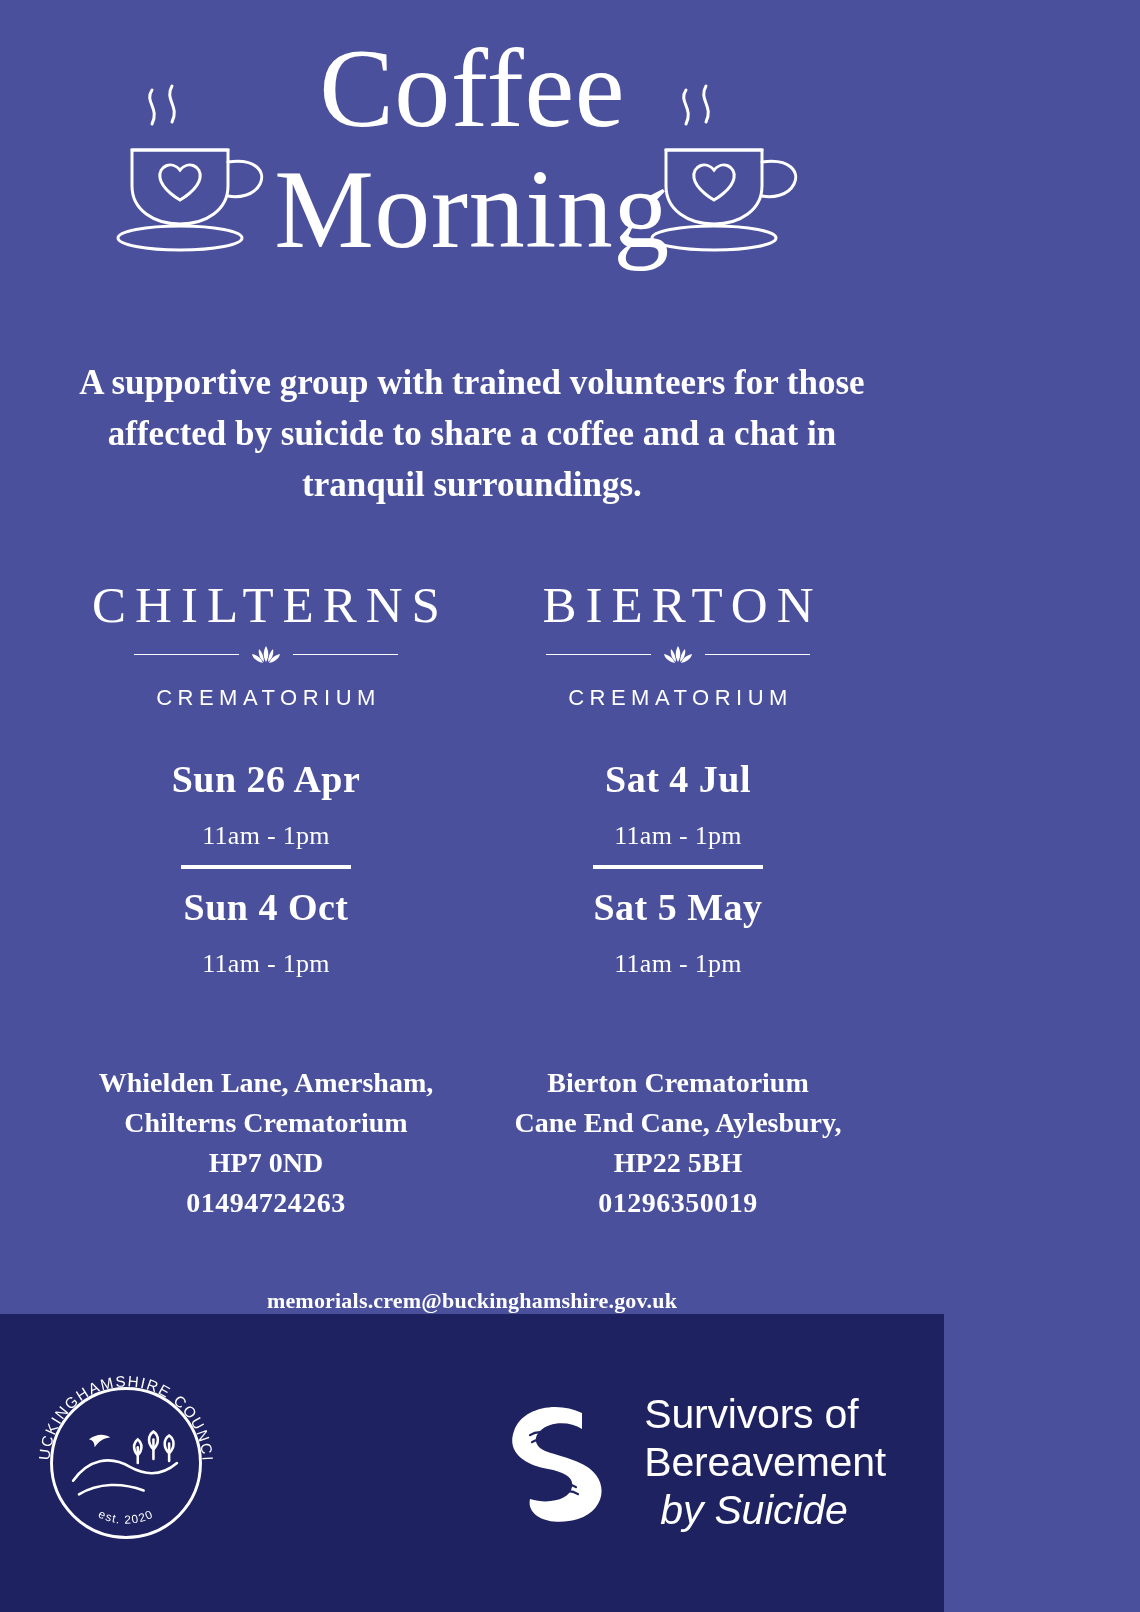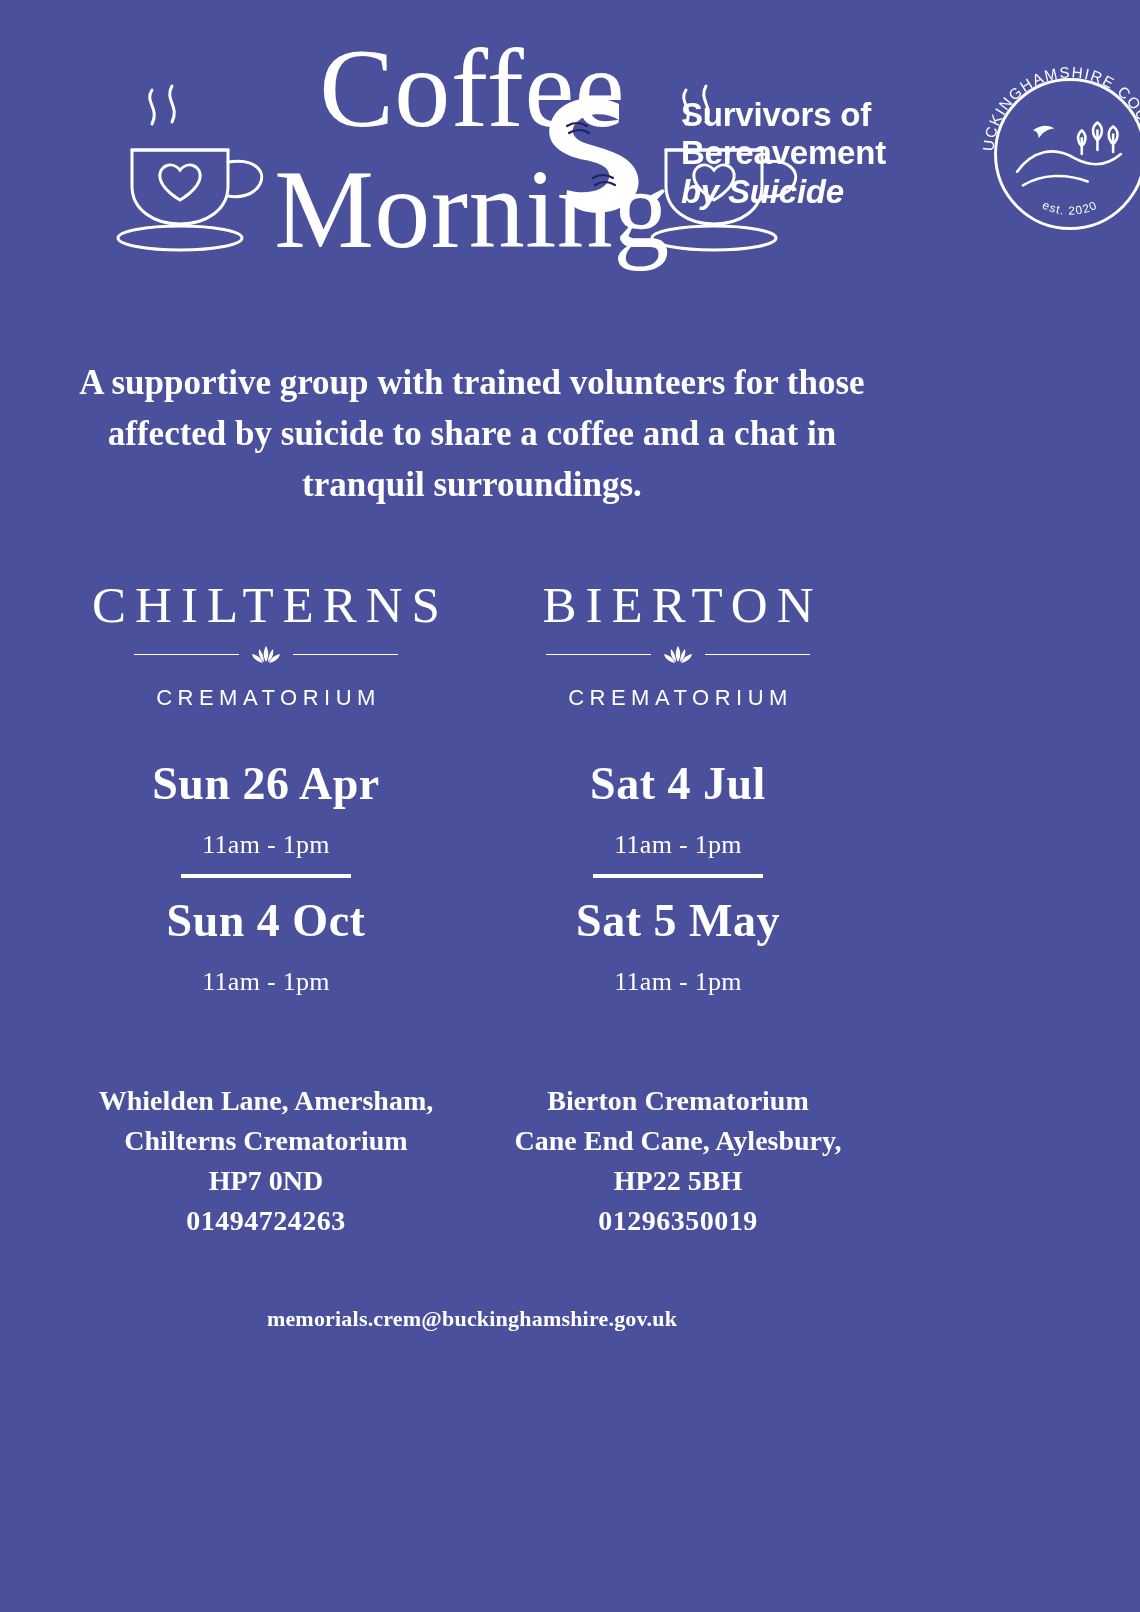--- a/index.html
+++ b/index.html
@@ -14,21 +14,21 @@
     color: #ffffff;
     overflow: hidden;
     position: relative;
   }
 
   .poster {
     position: relative;
     width: 944px;
     height: 1612px;
     display: flex;
-    flex-direction: row;
+    flex-direction: column;
   }
 
   .main-area {
     position: relative;
     flex: 1 1 auto;
     padding: 0 60px;
     box-sizing: border-box;
   }
 
   
@@ -109,21 +109,21 @@
     text-indent: 5px;
   }
 
   .session {
     margin-top: 46px;
   }
   .session.second {
     margin-top: 16px;
   }
   .session-date {
-    font-size: 46px;
+    font-size: 38px;
     font-weight: bold;
     letter-spacing: 0.5px;
   }
   .session-time {
     font-size: 26px;
     margin-top: 20px;
     letter-spacing: 0.3px;
   }
   .sep {
     width: 170px;
@@ -177,27 +177,28 @@
     display: flex;
     align-items: center;
     gap: 22px;
   }
   .sobs-mark {
     width: 136px;
     height: 136px;
   }
   .sobs-text {
     font-family: "Liberation Sans", sans-serif;
-    font-size: 33px;
+    font-size: 41px;
     line-height: 1.17;
-    font-weight: bold;
+    font-weight: normal;
     letter-spacing: -0.2px;
   }
   .sobs-text .it {
     font-style: italic;
+    margin-left: 16px;
   }
 </style>
 </head>
 <body>
 
 <div class="poster">
 
   <div class="main-area">
 
     <div class="header">

